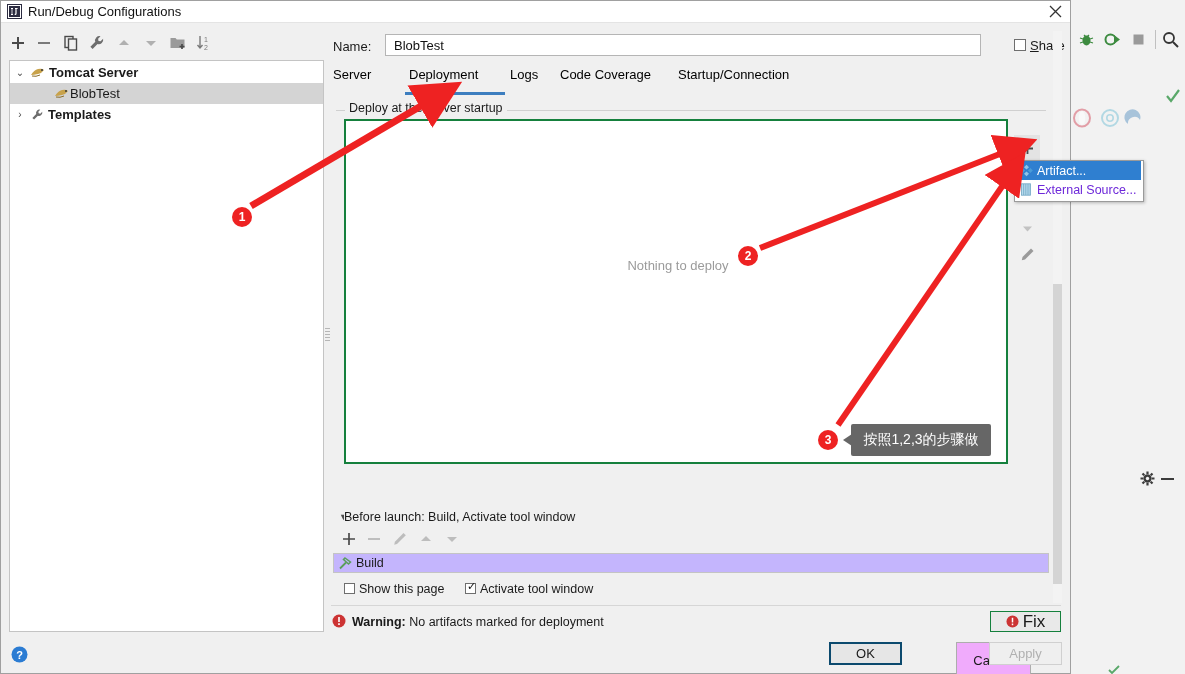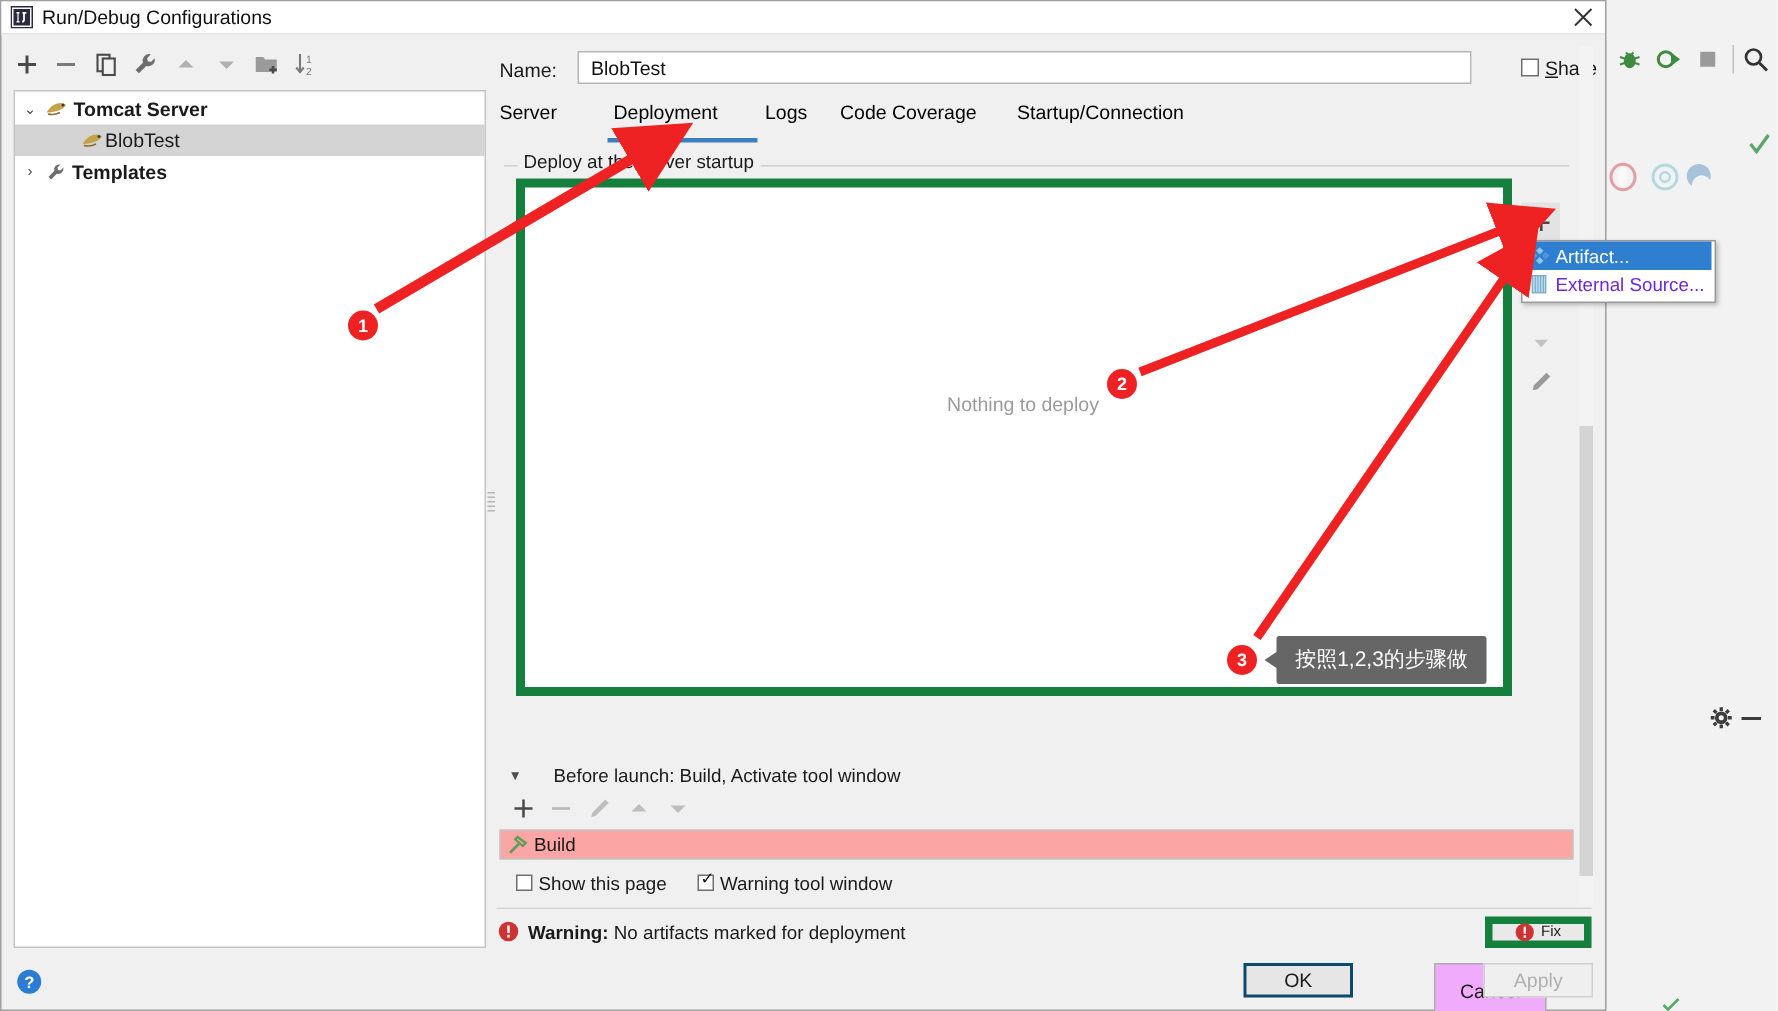--- a/index.html
+++ b/index.html
@@ -47,56 +47,56 @@
   #share-label u{text-decoration:underline;}
 
   #tabs{position:absolute;left:332px;top:66px;width:720px;height:28px;}
   .tab{position:absolute;top:0;height:26px;font-size:13px;color:#000000;white-space:nowrap;}
   .tab.active{color:#000;}
   #tab-underline{position:absolute;top:25px;height:3px;background:#3d7ebf;}
 
   #deploy-group{position:absolute;left:335px;top:100px;width:710px;height:368px;}
   #group-title{position:absolute;left:9px;top:0px;font-size:12.5px;color:#1a1a1a;background:#f0f0f0;padding:0 4px;}
   #group-line{position:absolute;left:0px;top:9px;width:710px;height:1px;background:#d0d0d0;}
-  #deploy-list{position:absolute;left:8px;top:18px;width:664px;height:345px;background:#ffffff;border:6px solid #15803d;box-sizing:border-box;}
+  #deploy-list{position:absolute;left:8px;top:18px;width:664px;height:345px;background:#ffffff;border:2px solid #15803d;box-sizing:border-box;}
   #nothing{position:absolute;left:0;top:137px;width:664px;text-align:center;font-size:13px;color:#9b9b9b;}
 
   #side-toolbar{position:absolute;left:1013px;top:134px;width:28px;height:134px;}
   .sb-btn{position:absolute;left:0;width:26px;height:26px;display:flex;align-items:center;justify-content:center;}
   #sb-plus{top:0;background:#e3e3e3;}
   #sb-down{top:80px;}
   #sb-edit{top:106px;}
 
   
   #popup{position:absolute;left:1014px;top:160px;width:128px;height:40px;background:#ffffff;border:1px solid #9a9a9a;box-shadow:1px 1px 3px rgba(0,0,0,.25);z-index:30;}
   .menu-item{position:absolute;left:0;width:126px;height:19px;display:flex;align-items:center;font-size:12.5px;}
   #mi-artifact{top:0;background:#2f7fd0;color:#ffffff;}
   #mi-external{top:19px;color:#6d28d9;align-items:center;}
   .mi-ic{width:22px;display:flex;align-items:center;justify-content:center;}
 
   
   #bl-head{position:absolute;left:338px;top:509px;width:712px;height:14px;}
   #bl-tri{position:absolute;left:0;top:2px;font-size:9px;color:#4d4d4d;}
-  #bl-text{position:absolute;left:30px;top:0;font-size:12.5px;}
+  #bl-text{position:absolute;left:5px;top:0;font-size:12.5px;}
   #bl-line{position:absolute;left:0px;top:7px;width:712px;height:1px;background:#d0d0d0;z-index:-1;}
   #bl-toolbar{position:absolute;left:340px;top:530px;width:140px;height:20px;}
   .blt-ic{position:absolute;top:0;width:16px;height:16px;}
-  #build-row{position:absolute;left:332px;top:552px;width:716px;height:20px;background:#fca5a5;border:1px solid #c4c4c4;box-sizing:border-box;display:flex;align-items:center;}
+  #build-row{position:absolute;left:332px;top:552px;width:716px;height:20px;background:#c4b5fd;border:1px solid #c4c4c4;box-sizing:border-box;display:flex;align-items:center;}
   #build-label{font-size:12.5px;margin-left:4px;}
   #chk-showpage{position:absolute;left:343px;top:582px;width:11px;height:11px;border:1px solid #6e6e6e;background:#fff;box-sizing:border-box;}
   #lbl-showpage{position:absolute;left:358px;top:581px;font-size:12.5px;}
   #chk-activate{position:absolute;left:464px;top:582px;width:11px;height:11px;border:1px solid #6e6e6e;background:#fff;box-sizing:border-box;}
   #chk-activate span{position:absolute;left:1px;top:-3px;font-size:11px;color:#111;line-height:11px;}
   #lbl-activate{position:absolute;left:479px;top:581px;font-size:12.5px;}
 
   #sep-warn{position:absolute;left:330px;top:604px;width:730px;height:1px;background:#d6d6d6;}
   #warn-ic{position:absolute;left:331px;top:613px;width:14px;height:14px;}
   #warn-text{position:absolute;left:351px;top:614px;font-size:12.5px;}
   #warn-text b{font-weight:bold;}
-  #fix-btn{position:absolute;left:989px;top:610px;width:71px;height:21px;background:#e9e9e9;border:5px solid #15803d;box-sizing:border-box;display:flex;align-items:center;justify-content:center;gap:4px;font-size:10px;}
+  #fix-btn{position:absolute;left:989px;top:610px;width:71px;height:21px;background:#e9e9e9;border:1px solid #15803d;box-sizing:border-box;display:flex;align-items:center;justify-content:center;gap:4px;font-size:17px;}
 
   #content-scroll-track{position:absolute;left:1052px;top:30px;width:9px;height:572px;background:#f3f3f3;}
   #content-scroll-thumb{position:absolute;left:1052px;top:283px;width:9px;height:300px;background:#d4d4d4;}
 
   #help-btn{position:absolute;left:10px;top:645px;width:17px;height:17px;}
   #ok-btn{position:absolute;left:828px;top:641px;width:73px;height:23px;background:#e6e6e6;border:2px solid #0c4a6e;box-sizing:border-box;display:flex;align-items:center;justify-content:center;font-size:13px;}
   #cancel-btn{position:absolute;left:907px;top:641px;width:75px;height:37px;background:#f0abfc;border:1px solid #adadad;box-sizing:border-box;display:flex;align-items:center;justify-content:center;font-size:13px;margin-left:48px;}
   #apply-btn{position:absolute;left:988px;top:641px;width:73px;height:23px;background:#efefef;border:1px solid #d0d0d0;box-sizing:border-box;display:flex;align-items:center;justify-content:center;font-size:13px;color:#b0b0b0;}
 
   
@@ -324,21 +324,21 @@
       <path d="M7 2 L12.5 6 L10.5 8 L5.5 3.5 Z" fill="none" stroke="#5a9e5a" stroke-width="1.5"></path>
     </svg>
     <span id="build-label">Build</span>
   </div>
 
   <div id="chk-showpage"></div>
   <div id="lbl-showpage">Show this page</div>
   <div id="chk-activate">
     <span>✓</span>
   </div>
-  <div id="lbl-activate">Warning tool window</div>
+  <div id="lbl-activate">Activate tool window</div>
 
   <div id="sep-warn"></div>
   <svg id="warn-ic" viewBox="0 0 14 14">
     <circle cx="7" cy="7" r="6.5" fill="#cc3333"></circle>
     <rect x="6.2" y="3" width="1.6" height="5" fill="#ffffff"></rect>
     <rect x="6.2" y="9.2" width="1.6" height="1.8" fill="#ffffff"></rect>
   </svg>
   <div id="warn-text">
     <b>Warning:</b>
     <span>No artifacts marked for deployment</span>

